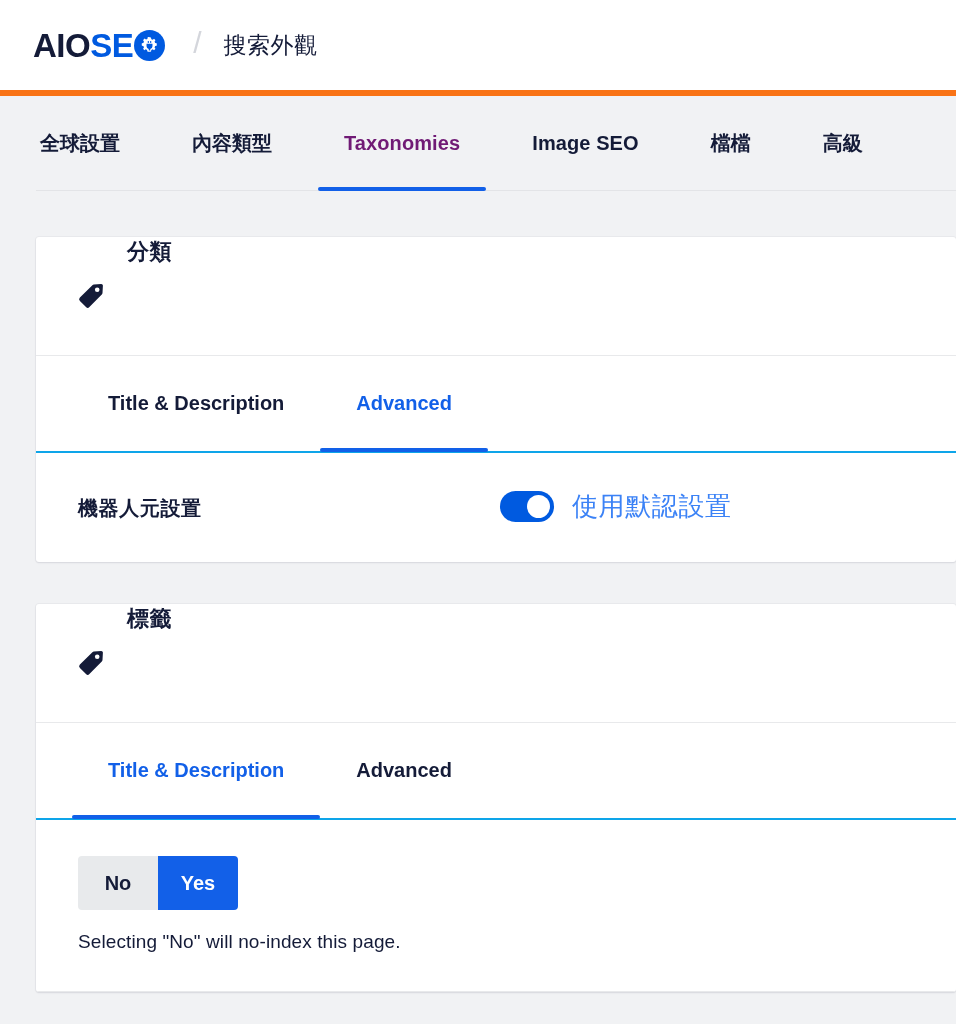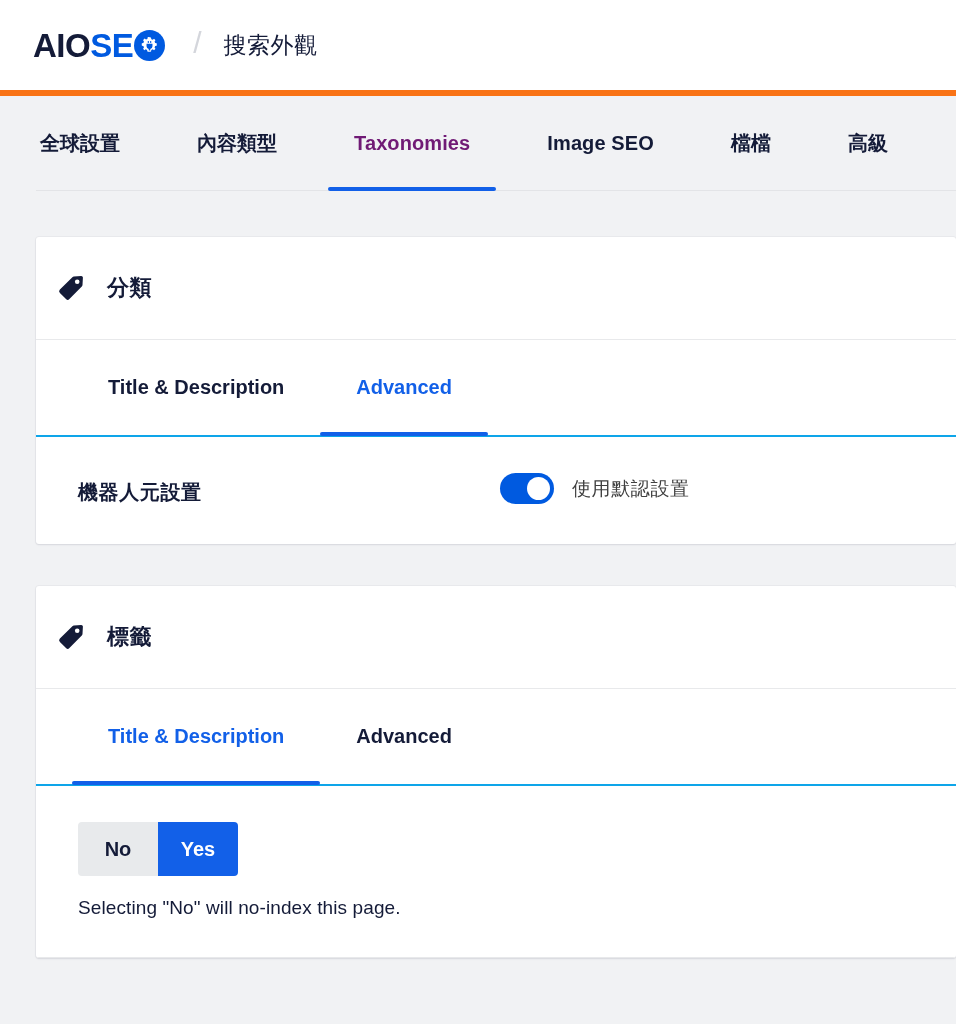--- a/index.html
+++ b/index.html
@@ -60,21 +60,20 @@
   }
 
   
   .tabbar {
     height: 95px;
     background: #f1f2f4;
     display: flex;
     align-items: stretch;
     padding-left: 36px;
     position: relative;
-    justify-content: space-between;
   }
   .tabbar::after {
     content: "";
     position: absolute;
     left: 36px; right: 0; bottom: 0;
     height: 1px;
     background: #e3e4e7;
   }
   .tab {
     display: flex;
@@ -106,24 +105,23 @@
   }
   .card {
     background: #ffffff;
     border-radius: 3px;
     box-shadow: 0 1px 2px rgba(20,27,56,0.09), 0 0 0 1px rgba(20,27,56,0.035);
     margin-bottom: 42px;
     overflow: hidden;
   }
 
   .card-header {
-    height: 103px;
-    display: flex;
-    align-items: center;
-    padding-left: 22px;
+    height: 119px;
+    display: flex;
+    padding-left: 42px;
     border-bottom: 1px solid #e8e9eb;
   }
   .tag-icon { margin-right: 23px; display: flex; align-items: center; }
   .card-title {
     font-size: 22px;
     font-weight: bold;
     color: #141b38;
     letter-spacing: 0.6px;
   }
 
@@ -184,22 +182,22 @@
     flex-shrink: 0;
   }
   .switch .knob {
     position: absolute;
     top: 4px; left: 27px;
     width: 23px; height: 23px;
     border-radius: 50%;
     background: #ffffff;
   }
   .switch-label {
-    font-size: 19px;
-    color: #404040;
+    font-size: 26px;
+    color: #3b82f6;
     font-weight: 400;
     margin-left: 18px;
     letter-spacing: 0.6px;
   }
 
   
   .segmented {
     display: inline-flex;
     border-radius: 4px;
     overflow: hidden;

